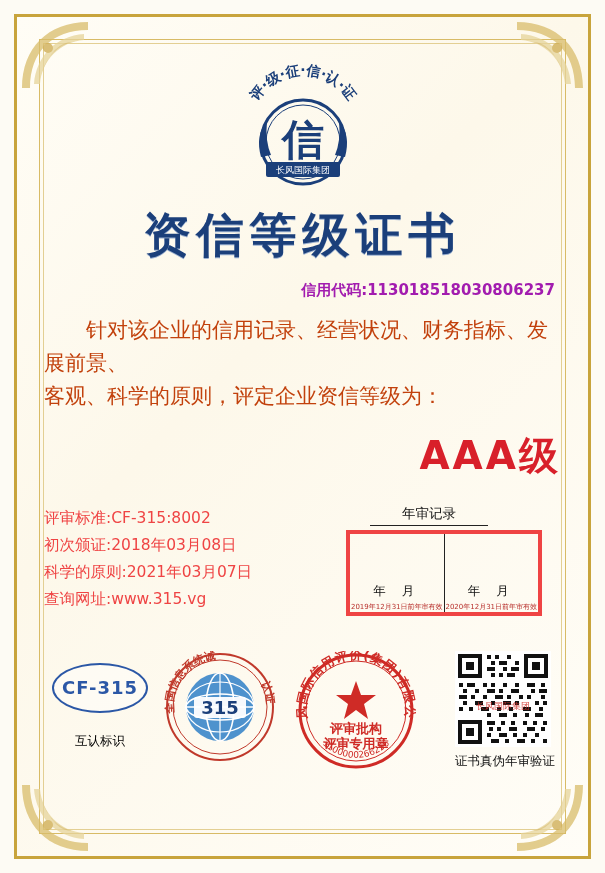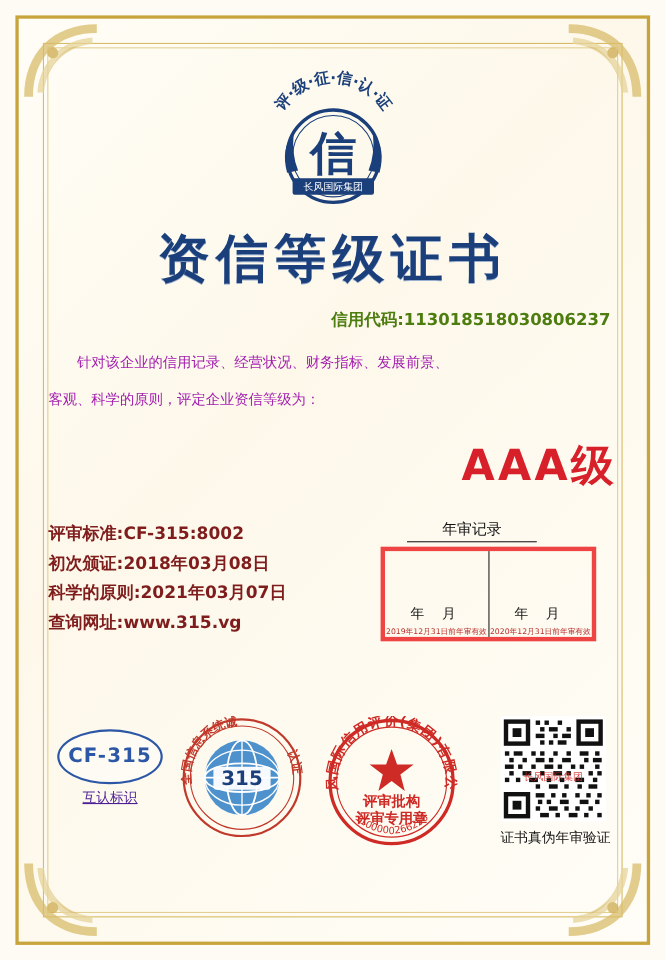--- a/index.html
+++ b/index.html
@@ -79,39 +79,39 @@
     letter-spacing: 6px;
     font-weight: bold;
     color: #1b3f7a;
     margin-top: 14px;
     font-family: "DejaVu Sans", sans-serif;
     text-shadow: 0 1px 0 #9bb0d0;
   }
   .credit-code {
     text-align: right;
     font-size: 15px;
-    color: #4d7c0f;
+    color: #a21caf;
     margin-top: 14px;
     padding-right: 6px;
     font-family: "DejaVu Sans", sans-serif;
     font-weight: bold;
   }
   .company {
     font-size: 17px;
     font-weight: bold;
     color: #111;
     margin-top: 14px;
     padding-left: 16px;
     font-family: "DejaVu Sans", sans-serif;
   }
   .body-text {
     margin-top: 14px;
-    font-size: 13px;
+    font-size: 21px;
     line-height: 33px;
-    color: #a21caf;
+    color: #c2410c;
     font-family: "DejaVu Sans", sans-serif;
   }
   .body-text .p1 { text-indent: 2em; }
   .grade {
     text-align: right;
     color: #d8202a;
     font-weight: bold;
     font-size: 39px;
     letter-spacing: 3px;
     margin-top: 16px;
@@ -120,23 +120,22 @@
 
   
   .lower {
     display: flex;
     margin-top: 22px;
   }
   .details {
     width: 290px;
     font-size: 15.5px;
     line-height: 27px;
-    color: #7f1d1d;
-    font-family: "DejaVu Sans", sans-serif;
-    font-weight: bold;
+    color: #ef4444;
+    font-family: "DejaVu Sans", sans-serif;
   }
   .details .row { white-space: nowrap; }
   .review {
     margin-left: 12px;
     width: 196px;
   }
   .review-title {
     font-size: 13.5px;
     text-align: center;
     color: #111;
@@ -185,24 +184,23 @@
     right: 0;
     bottom: 36px;
     height: 150px;
   }
   .badge {
     position: absolute;
     text-align: center;
   }
   .badge-caption {
     font-size: 12.5px;
-    color: #4c1d95;
-    margin-top: 4px;
-    font-family: "DejaVu Sans", sans-serif;
-    text-decoration: underline;
+    color: #000000;
+    margin-top: 20px;
+    font-family: "DejaVu Sans", sans-serif;
   }
   
   .cf315 { left: 8px; top: 16px; }
   .oval {
     width: 92px;
     height: 46px;
     border: 2px solid #2b57a6;
     border-radius: 50%;
     color: #2b57a6;
     font-size: 18px;

